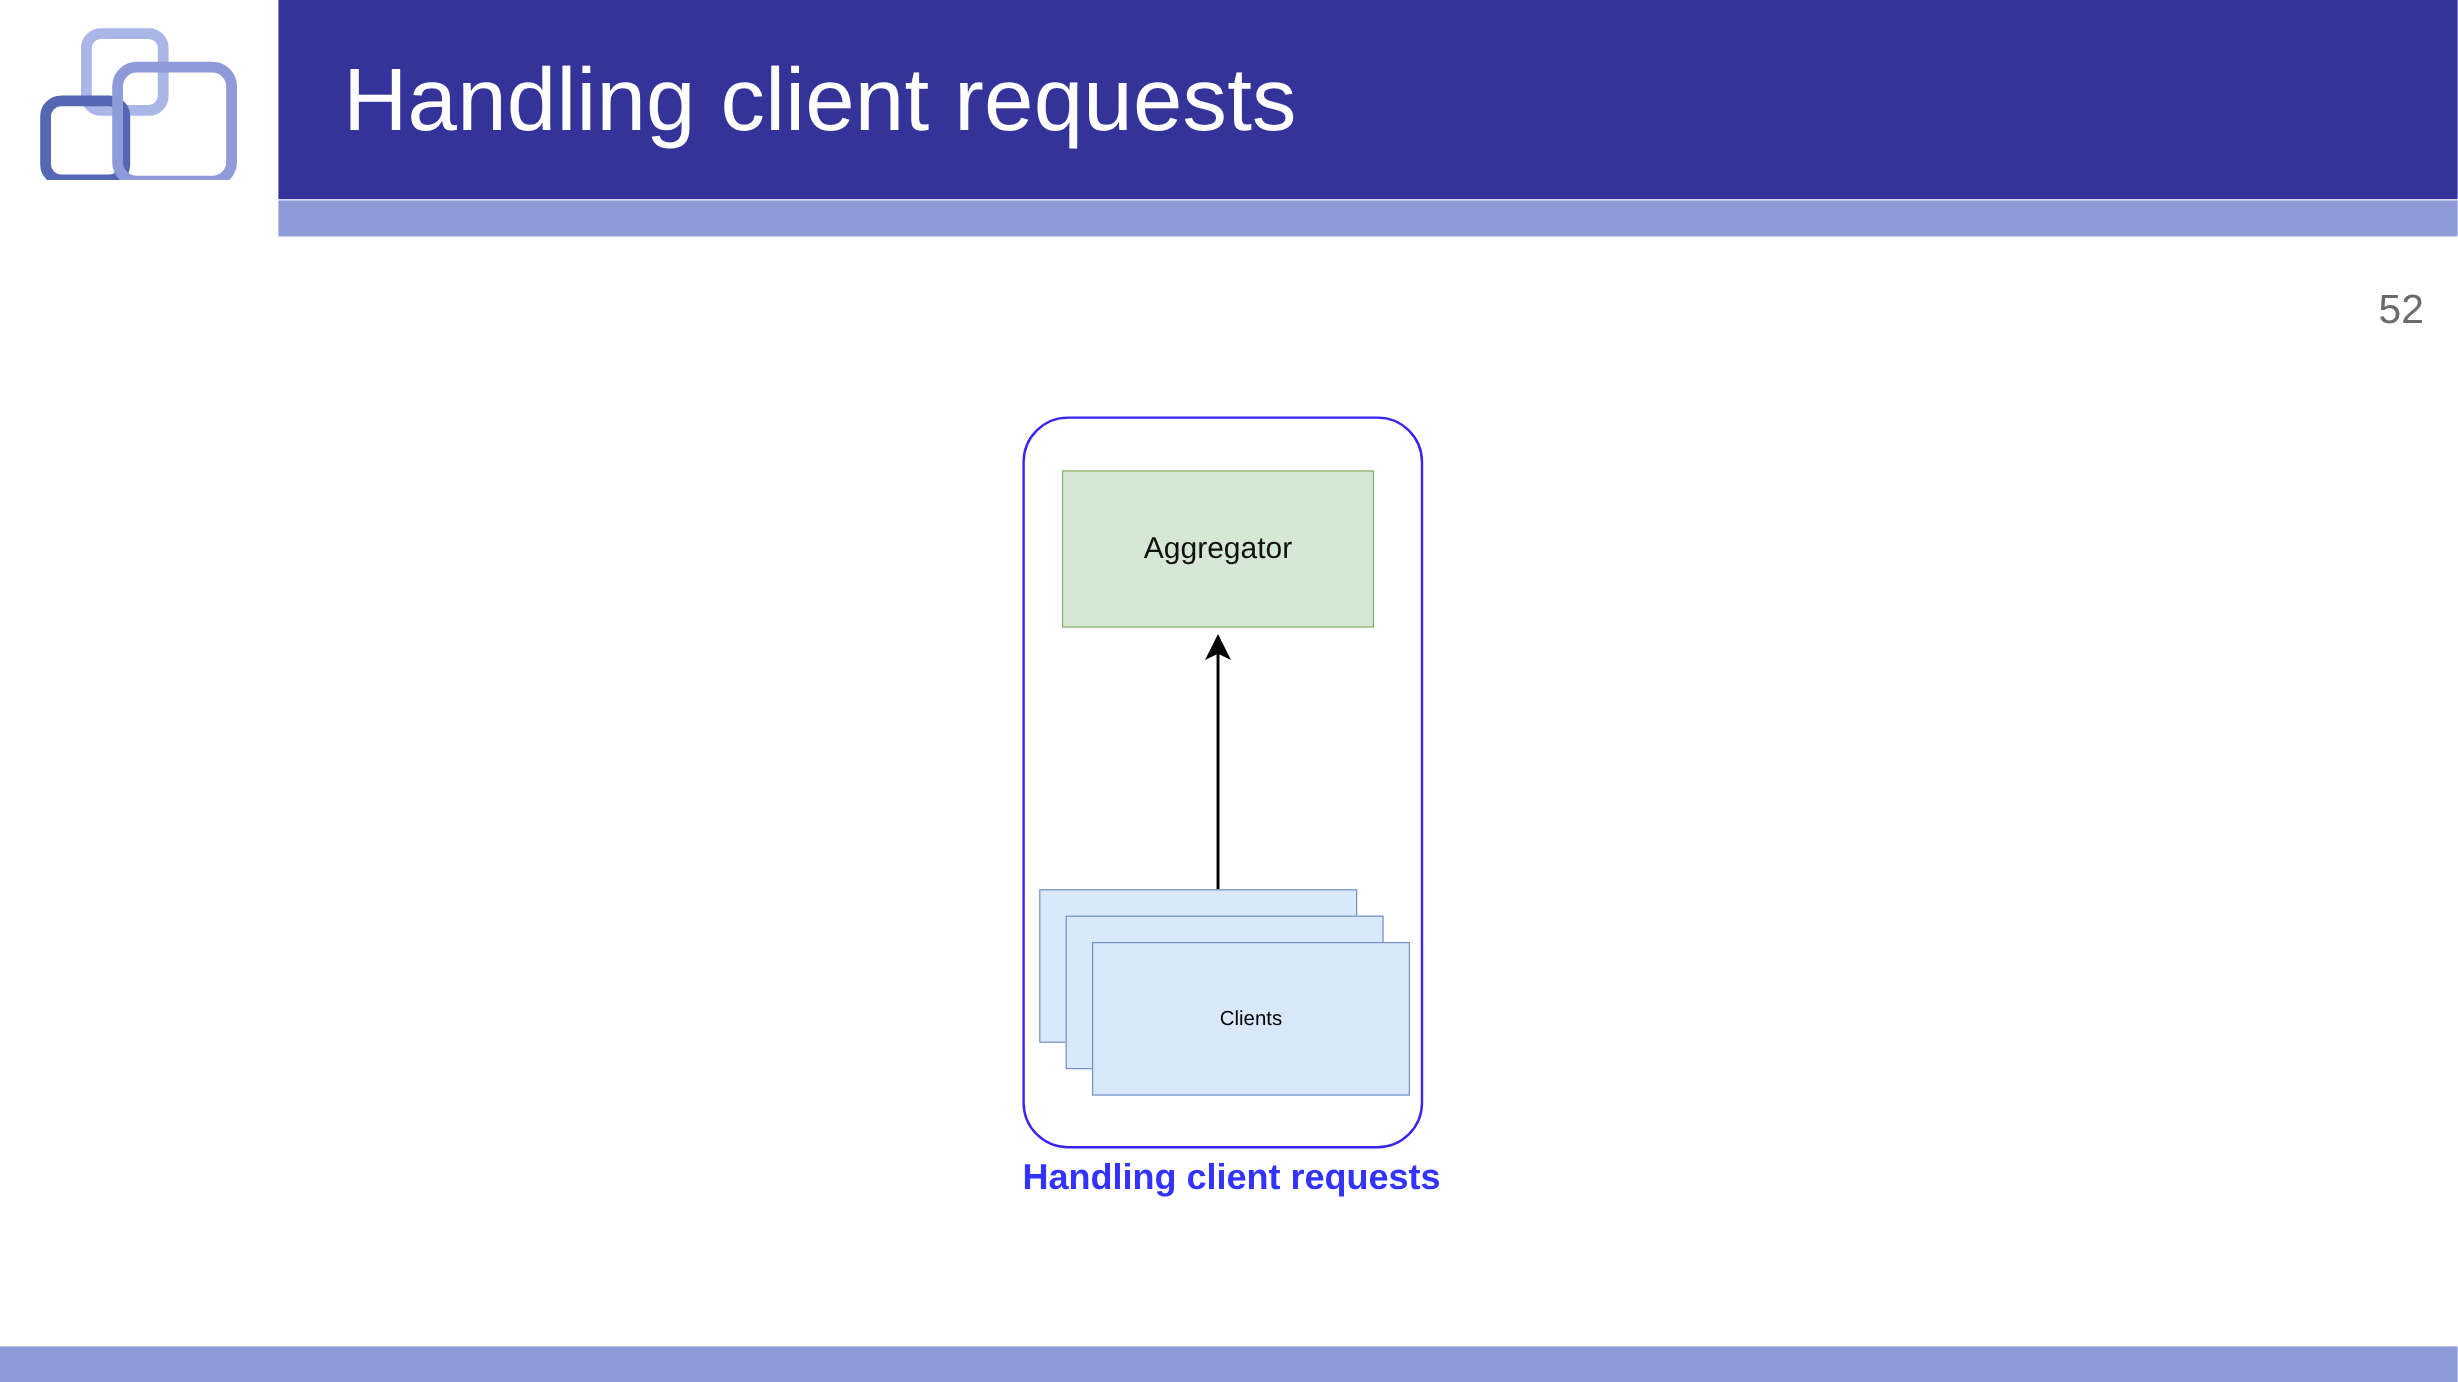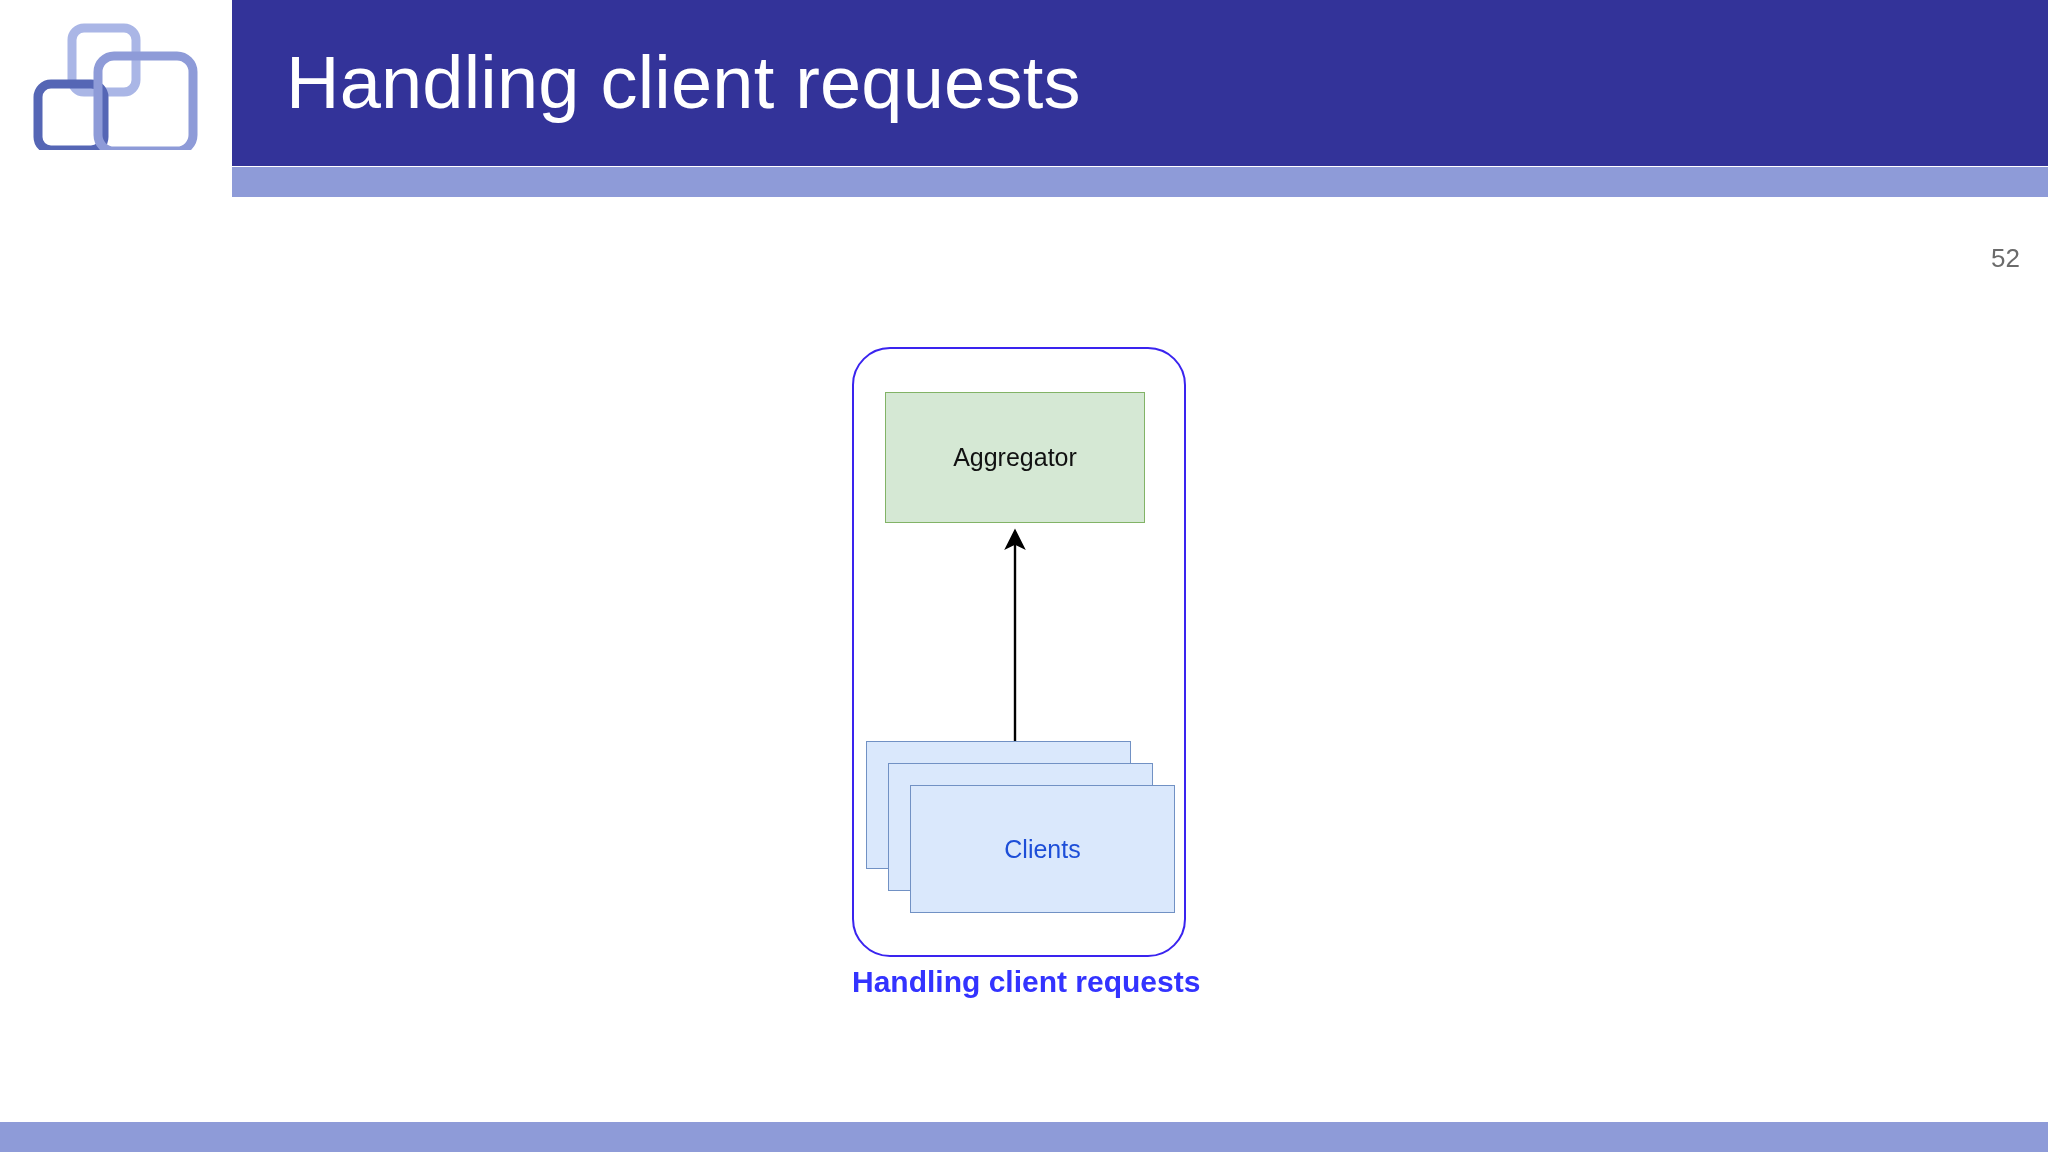--- a/index.html
+++ b/index.html
@@ -66,21 +66,21 @@
   .logo svg { display: block; }
 
   
   .page-number {
     position: absolute;
     left: 1930px;
     top: 238px;
     width: 90px;
     text-align: right;
     color: #6b6b6b;
-    font-size: 26px;
+    font-size: 34px;
     line-height: 40px;
     font-family: "Liberation Sans", sans-serif;
   }
 
   
   .diagram {
     position: absolute;
     left: 852px;
     top: 309px;
     width: 334px;
@@ -141,22 +141,22 @@
     border: 1.6px solid #7191c4;
   }
   .client-card.c1 { left: 0px;  top: 0px;  }
   .client-card.c2 { left: 22px; top: 22px; }
   .client-card.c3 {
     left: 44px;
     top: 44px;
     display: flex;
     align-items: center;
     justify-content: center;
-    color: #1d4ed8;
-    font-size: 25px;
+    color: #000000;
+    font-size: 17px;
     font-family: "Liberation Sans", sans-serif;
   }
 
   .diagram-caption {
     position: absolute;
     left: 852px;
     top: 963px;
     width: 334px;
     text-align: center;
     color: #3333ff;

